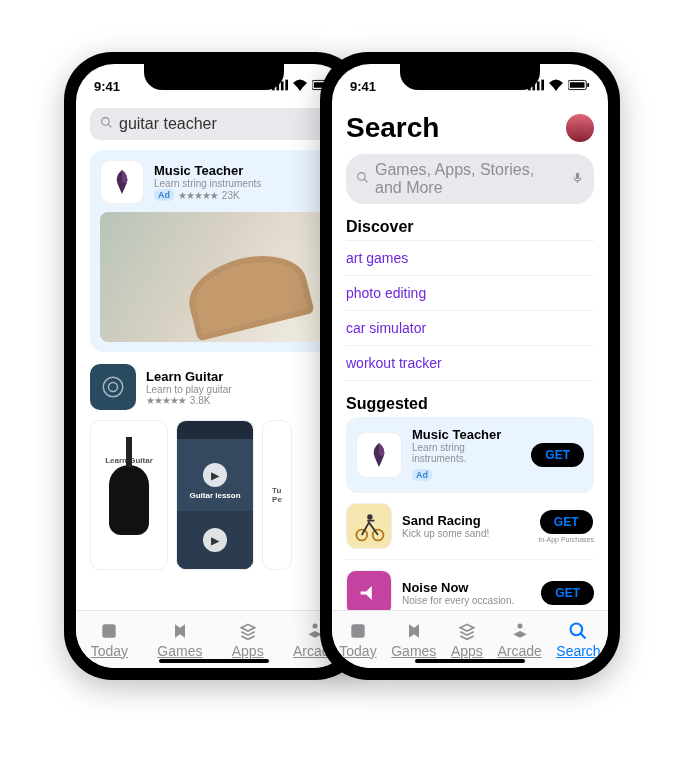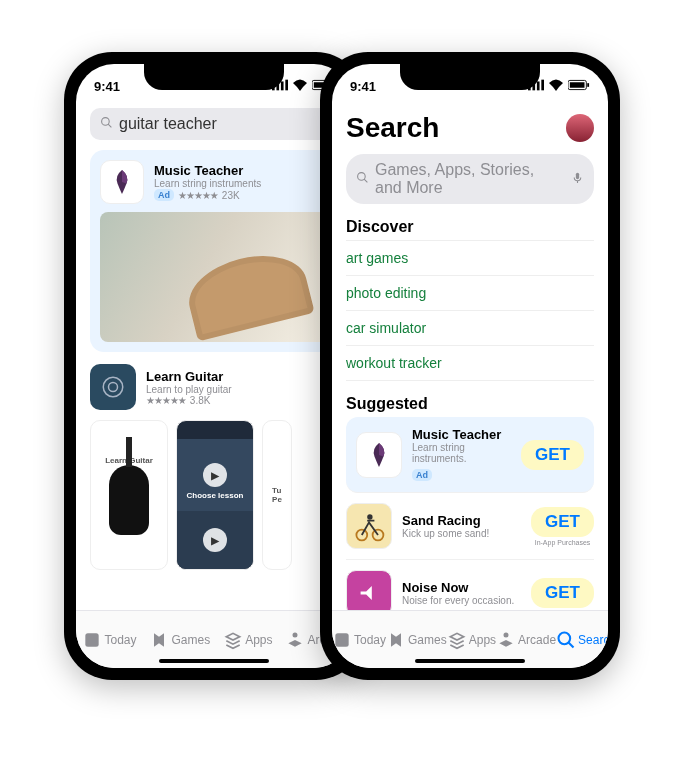--- a/index.html
+++ b/index.html
@@ -26,32 +26,32 @@
 .preview-img::after { content:""; position:absolute; right:20px; bottom:14px; width:120px; height:70px; background:#c49a6c; border-radius:50% 50% 6px 6px; transform: rotate(-14deg); box-shadow: inset 0 0 0 6px rgba(0,0,0,.05); }
 .result { display: flex; gap: 10px; align-items: center; margin-top: 12px; }
 .result .appicon { width: 46px; height: 46px; background: #2a4a60; border: none; }
 .thumbs { display: flex; gap: 8px; margin-top: 10px; }
 .thumb { flex: 0 0 78px; height: 150px; border-radius: 10px; background: #fff; border: 1px solid #eee; overflow: hidden; display:flex; flex-direction:column; align-items:center; justify-content:center; font-size:8px; color:#555; font-weight:600; }
 .thumb.dark { background: #1f2a3a; color:#fff; }
 .thumb .circ { width:24px; height:24px; background:rgba(255,255,255,.85); border-radius:50%; display:flex; align-items:center; justify-content:center; font-size:10px; color:#333; }
 .guitar-body { width:40px; height:70px; background:#111; border-radius:20px 20px 12px 12px; position:relative; }
 .guitar-body::before { content:""; position:absolute; top:-28px; left:50%; transform:translateX(-50%); width:6px; height:30px; background:#222; }
 .tabbar { height: 58px; border-top: 1px solid #e5e5ea; display: flex; justify-content: space-around; align-items: center; background: #fafafa; }
-.tab { display: flex; flex-direction: row; align-items: center; font-size: 12px; color: #8e8e93; gap: 2px; }
+.tab { display: flex; flex-direction: column; align-items: center; font-size: 14px; color: #8e8e93; gap: 2px; text-decoration: underline; }
 .tab.active { color: #007aff; }
 .tab svg { width: 20px; height: 20px; }
 .home-indicator { position:absolute; bottom:5px; left:50%; transform:translateX(-50%); width:110px; height:4px; background:#000; border-radius:3px; }
 .big-title { font-size: 28px; font-weight: 700; margin: 4px 0 10px; display:flex; justify-content:space-between; align-items:center;}
 .avatar { width: 28px; height: 28px; border-radius: 50%; background: linear-gradient(#d67,#823); }
 .section-h { font-size: 16px; font-weight: 700; margin: 14px 0 4px; }
-.disc-link { display:block; color:#15803d; font-size:14px; padding:9px 0; border-bottom:1px solid #eee; }
+.disc-link { display:block; color:#6d28d9; font-size:14px; padding:9px 0; border-bottom:1px solid #eee; }
 .disc-link:first-of-type { border-top:1px solid #eee; }
 .sugg-item { display:flex; align-items:center; gap:10px; padding:10px 0; border-bottom:1px solid #f0f0f0; }
 .sugg-item .appicon { width:46px; height:46px; }
-.get-btn { background:#fef9c3; color:#007aff; font-size:17px; font-weight:700; border:none; border-radius:14px; padding:5px 14px; }
+.get-btn { background:#000000; color:#007aff; font-size:12px; font-weight:700; border:none; border-radius:14px; padding:5px 14px; }
 .iap { font-size:7px; color:#8e8e93; text-align:center; margin-top:2px; }
 .getcol { display:flex; flex-direction:column; align-items:center; }
 .signal svg, .wifi svg { width:16px; height:12px; }
 .batt svg { width:22px; height:12px; }
 .bike-icon { position:relative; background:#f6e6b0; }
 .bike-icon svg { width:36px; height:36px; }
 .noise-icon { background:#c542a0; }
 </style>
 </head>
 <body>
@@ -129,21 +129,21 @@
           </div>
         </div>
       </div>
 
       <div class="thumbs">
         <div class="thumb">
           <span>Learn Guitar</span>
           <div class="guitar-body"></div>
         </div>
         <div class="thumb dark">
-          <span style="position:absolute">Choose lesson</span>
+          <span style="position:absolute">Guitar lesson</span>
           <div style="width:100%;height:50%;background:#34485f;display:flex;align-items:center;justify-content:center;margin-top:18px;">
             <div class="circ">▶</div>
           </div>
           <div style="width:100%;height:40%;background:#2b3c50;display:flex;align-items:center;justify-content:center;">
             <div class="circ">▶</div>
           </div>
         </div>
         <div class="thumb" style="flex:0 0 30px;">
           <span style="white-space:pre;">Tu
 Pe</span>

